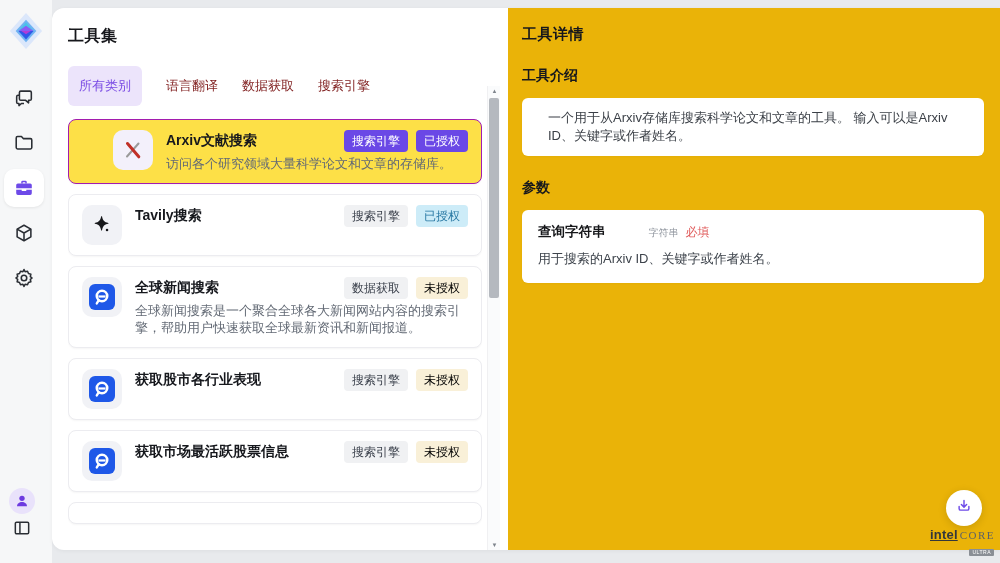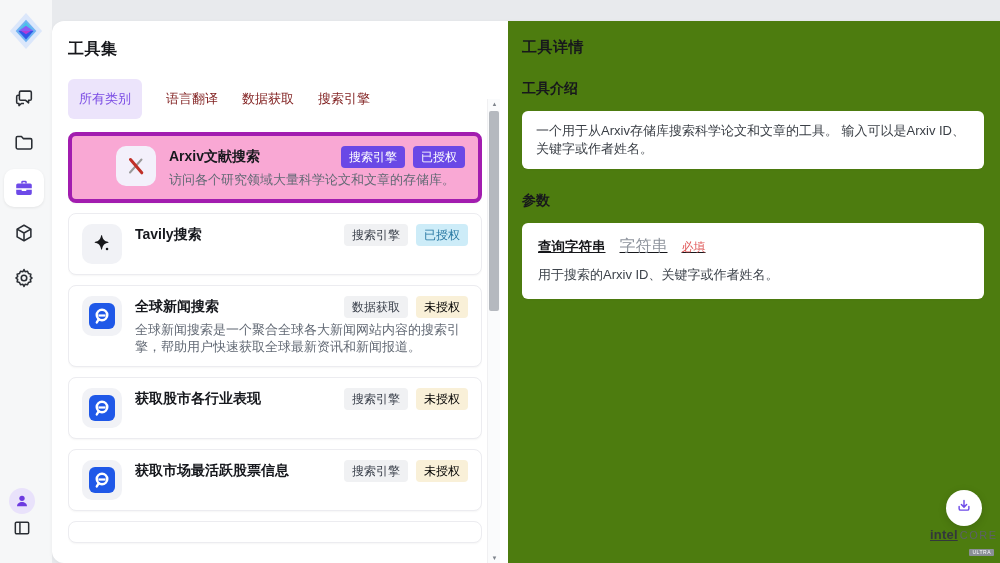--- a/index.html
+++ b/index.html
@@ -29,21 +29,21 @@
   .avatar {
     position:absolute; left:9px; top:488px; width:26px; height:26px;
     border-radius:50%; background:#e9e2fb;
     display:flex; align-items:center; justify-content:center;
   }
   .toggle-wrap { position:absolute; left:10px; top:518px; width:24px; height:24px;
     display:flex; align-items:center; justify-content:center; }
 
   
   .main-card {
-    position:absolute; left:52px; top:21px; width:948px; height:542px;
+    position:absolute; left:52px; top:8px; width:948px; height:542px;
     background:#ffffff; border-radius:12px 0 0 12px;
     display:flex; overflow:hidden;
     box-shadow:0 1px 4px rgba(0,0,0,.05);
   }
 
   
   .list-panel { width:456px; position:relative; padding:18px 0 0 16px; }
   .list-title { font-size:16px; font-weight:bold; letter-spacing:.5px; }
   .tabs { display:flex; align-items:center; gap:24px; margin-top:19px; }
   .tab { font-size:13px; color:#7f1d1d; cursor:pointer; padding:5px 0; }
@@ -51,21 +51,21 @@
     background:#ece4fb; color:#7a4be4; padding:11px 11px; border-radius:6px;
   }
   .tool-list { margin-top:13px; width:414px; height:455px; overflow:hidden; }
   .tool-card {
     display:flex; gap:13px; background:#fff;
     border:1px solid #ececf0; border-radius:8px;
     padding:10px 13px 10px 13px; margin-bottom:10px;
     box-shadow:0 1px 2px rgba(20,22,30,.04);
     cursor:pointer;
   }
-  .tool-card.selected { background:#f9a8d4; border:4px solid #a21caf;padding-left:44px; }
+  .tool-card.selected { background:#fde047; border:1px solid #a21caf;padding-left:44px; }
   .tool-icon {
     width:40px; height:40px; flex:0 0 40px; border-radius:10px;
     background:#f1f2f6; display:flex; align-items:center; justify-content:center;
   }
   .tool-card.selected .tool-icon { background:#f3f0fb; }
   .tool-body { flex:1; min-width:0; }
   .tool-head { display:flex; align-items:flex-start; }
   .tool-name { font-size:14px; font-weight:bold; line-height:20px; color:#16181d; }
   .tool-badges { margin-left:auto; display:flex; gap:8px; flex:0 0 auto; padding-left:8px; }
   .badge {
@@ -89,48 +89,48 @@
   .sb-arrow { position:absolute; left:0; width:13px; height:10px;
     font-size:6px; color:#7e8差; color:#7e848c; text-align:center; line-height:10px; }
   .sb-up { top:0; }
   .sb-down { bottom:0; }
   .sb-thumb {
     position:absolute; left:1px; top:12px; width:10px; height:200px;
     background:#b5b9bf; border-radius:2px;
   }
 
   
-  .detail-panel { flex:1; background:#4d7c0f; padding:17px 16px 0 14px; }
+  .detail-panel { flex:1; background:#eab308; padding:17px 16px 0 14px; }
   .detail-title { font-size:15px; font-weight:bold; letter-spacing:.5px; }
   .section-label { margin-top:23px; font-size:14px; font-weight:bold; }
   .white-card {
     margin-top:13px; background:#ffffff; border-radius:6px;
-    padding:11px 14px; box-shadow:0 1px 2px rgba(20,22,30,.03);
+    padding:11px 26px; box-shadow:0 1px 2px rgba(20,22,30,.03);
   }
   .intro-text { font-size:13px; line-height:18px; color:#3a3f46; }
   .param-card { padding:13px 16px 15px 16px; }
-  .param-head { display:flex; align-items:baseline; gap:14px;text-decoration:underline; }
+  .param-head { display:flex; align-items:baseline; gap:7px; }
   .param-name { font-size:13.5px; font-weight:bold; color:#16171a; }
-  .param-type { font-size:16px; color:#8d939c; }
+  .param-type { font-size:10px; color:#8d939c;margin-left:36px; }
   .param-required { font-size:12px; color:#e05b5b; }
   .param-desc { margin-top:9px; font-size:13px; color:#3d434b; }
 
   
   .fab {
     position:absolute; left:946px; top:490px; width:36px; height:36px;
     border-radius:50%; background:#ffffff;
     box-shadow:0 2px 8px rgba(0,0,0,.14);
     display:flex; align-items:center; justify-content:center; cursor:pointer;
   }
   .intel-logo {
     position:absolute; left:930px; top:527px; width:64px; text-align:right;
     line-height:14px; user-select:none;
   }
   .intel-word { font-size:13px; font-weight:bold; color:#33373c; letter-spacing:.2px;text-decoration:underline; }
-  .core-word { font-size:11px; font-weight:300; color:#5c6166; letter-spacing:1.5px; margin-left:2px; }
+  .core-word { font-size:11px; font-weight:300; color:#5c6166; letter-spacing:1.5px; margin-left:2px;font-family:Liberation Serif, serif; }
   .intel-badge {
     display:inline-block; margin-top:1px; background:#8a8f95; color:#fff;
     font-size:5px; line-height:7px; padding:0 3px; border-radius:1px; letter-spacing:.5px;
   }
 </style>
 </head>
 <body>
 
 <div class="screen">
 

